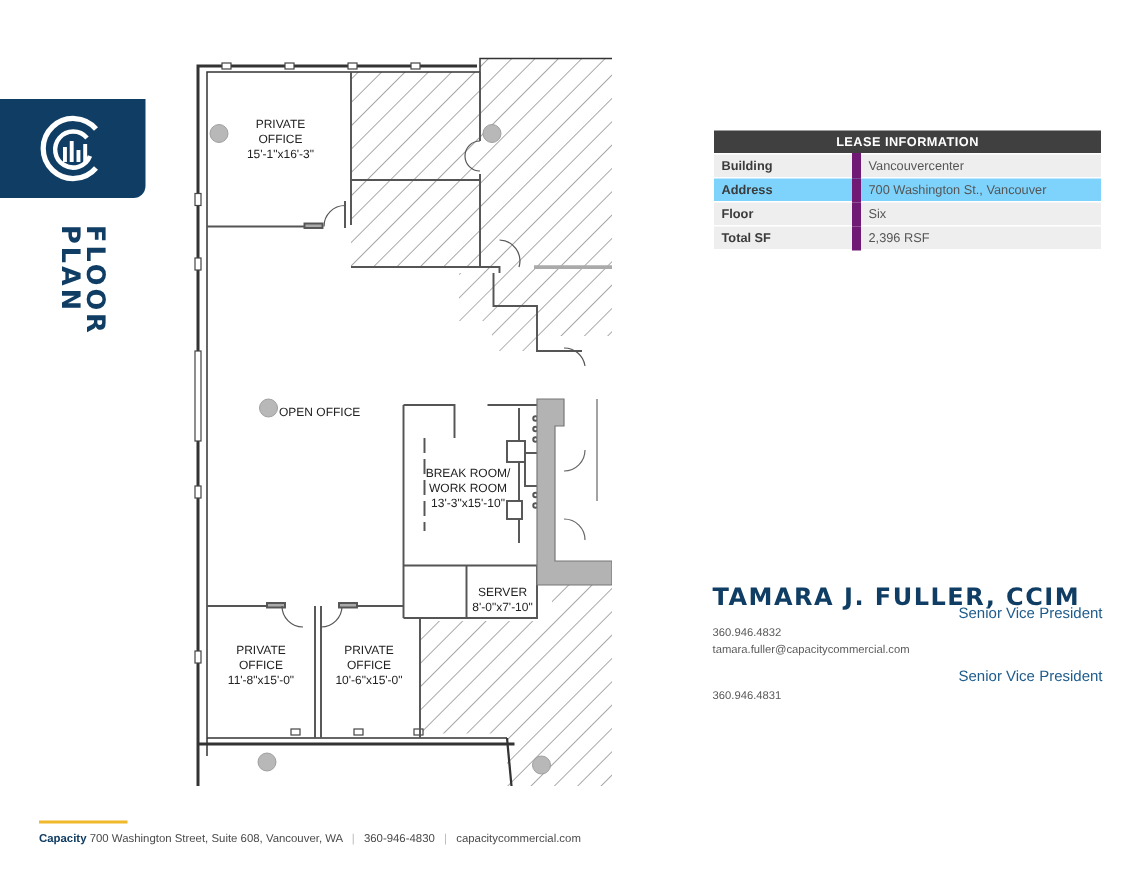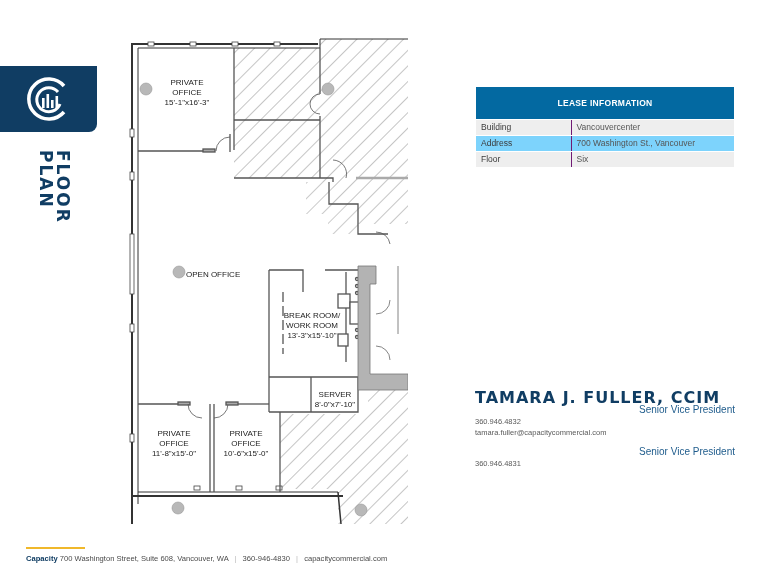--- a/index.html
+++ b/index.html
@@ -23,27 +23,27 @@
       color: #103d63; white-space: pre; display: block;
     }
 
     .plan { position: absolute; left: 128px; top: 34px; }
 
     .lease-table {
       position: absolute; left: 476px; top: 87px; width: 258px;
       border-collapse: collapse; font-size: 8.5px;
     }
     .lease-table .lt-head {
-      background: #0369a1; color: #ffffff; text-align: center; font-weight: bold;
-      height: 32px; font-size: 8.5px; letter-spacing: 0.3px;
+      background: #404040; color: #ffffff; text-align: center; font-weight: bold;
+      height: 15px; font-size: 8.5px; letter-spacing: 0.3px;
     }
     .lease-table td { height: 16px; padding: 0 5px; border-bottom: 1px solid #ffffff; }
     .lease-table tr.odd td { background: #eeeeee; }
     .lease-table tr.even td { background: #7dd3fc; }
-    .lease-table td.lbl { width: 95px; font-weight: normal; color: #3b3b3b; border-right: 1px solid #701a75; }
+    .lease-table td.lbl { width: 95px; font-weight: bold; color: #3b3b3b; border-right: 6px solid #701a75; }
     .lease-table td.val { color: #555555; }
     .lease-table tr.last td { border-bottom: 1px solid #e2e2e2; }
 
     .contacts { position: absolute; left: 475px; top: 391px; width: 260px; }
     .contact { margin-bottom: 8px; }
     .contact .name {
       font-family: "DejaVu Sans", sans-serif; font-weight: bold; font-size: 16px;
       letter-spacing: 1px; color: #103d63; line-height: 13px;
     }
     .contact .title { font-size: 10px; color: #1f5c8c; line-height: 12px; text-align: right; }
@@ -210,20 +210,24 @@
     <td class="val">Vancouvercenter</td>
   </tr>
   <tr class="even">
     <td class="lbl">Address</td>
     <td class="val">700 Washington St., Vancouver</td>
   </tr>
   <tr class="odd">
     <td class="lbl">Floor</td>
     <td class="val">Six</td>
   </tr>
+  <tr class="odd">
+    <td class="lbl">Total SF</td>
+    <td class="val">2,396 RSF</td>
+  </tr>
 </tbody>
   </table>
 
 <div class="contacts">
   <div class="contact">
     <div class="name">TAMARA J. FULLER, CCIM</div>
     <div class="title">Senior Vice President</div>
     <div class="phone">360.946.4832</div>
     <div class="email">tamara.fuller@capacitycommercial.com</div>
   </div>

